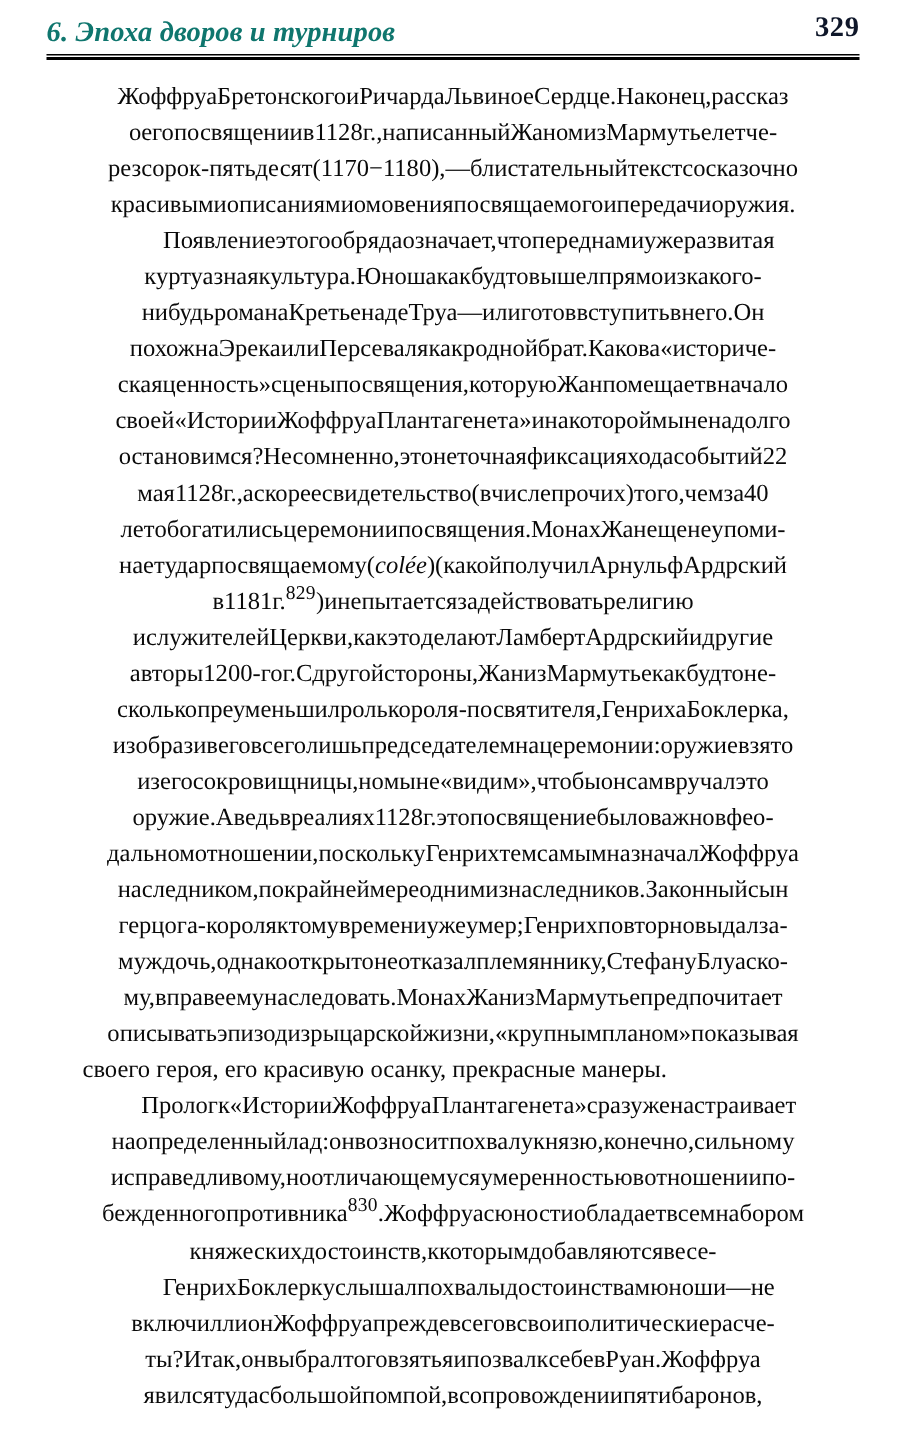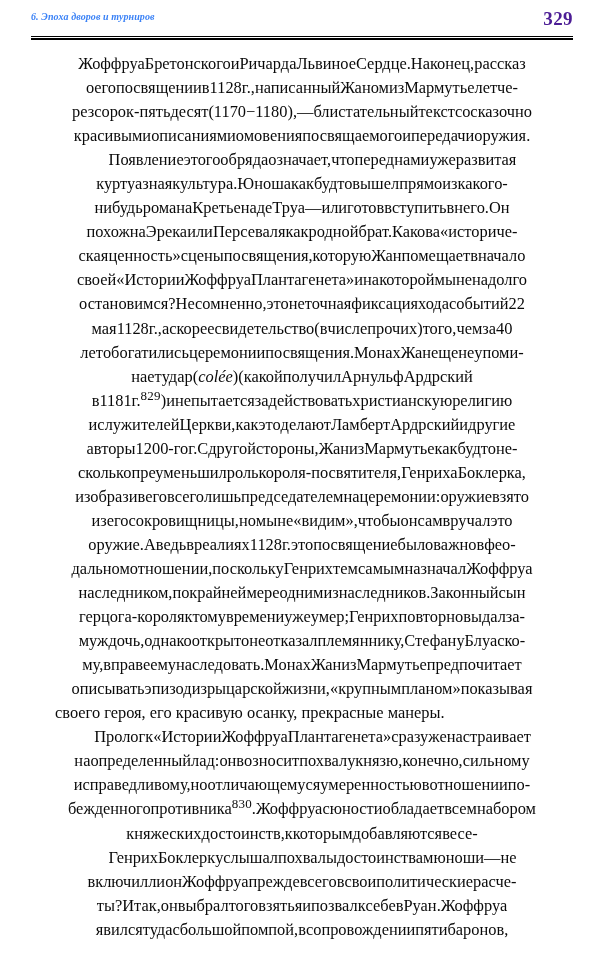--- a/index.html
+++ b/index.html
@@ -32,33 +32,33 @@
     right: 27px;
     top: 11px;
     height: 26px;
   }
   .running-head-title {
     position: absolute;
     left: 0;
     top: 0;
     font-style: italic;
     font-weight: 700;
-    font-size: 10px;
+    font-size: 19px;
     letter-spacing: 0.1px;
     white-space: nowrap;
-    color: #3b82f6;
+    color: #0f766e;
   }
   .running-head-folio {
     position: absolute;
     right: 0;
     top: -3px;
     font-weight: 700;
     font-size: 19px;
     letter-spacing: 0.4px;
-    color: #4c1d95;
+    color: #0f172a;
   }
   .head-rule {
     position: absolute;
     left: 31px;
     right: 27px;
     top: 36px;
     height: 4px;
   }
   .head-rule .rule-thin {
     position: absolute;
@@ -271,35 +271,35 @@
         <span>посвящения.</span>
         <span>Монах</span>
         <span>Жан</span>
         <span>еще</span>
         <span>не</span>
         <span>упоми-</span>
       </div>
       <div class="line just">
         <span>нает</span>
         <span>удар</span>
+        <span>посвящаемому</span>
         <span>(<i class="lat">colée</i>)</span>
         <span>(какой</span>
         <span>получил</span>
         <span>Арнульф</span>
         <span>Ардрский</span>
       </div>
       <div class="line just">
         <span>в</span>
         <span>1181</span>
         <span>г.<sup class="fn">829</sup>)</span>
         <span>и</span>
         <span>не</span>
         <span>пытается</span>
         <span>задействовать</span>
-        <span>христианскую</span>
         <span>религию</span>
       </div>
       <div class="line just">
         <span>и</span>
         <span>служителей</span>
         <span>Церкви,</span>
         <span>как</span>
         <span>это</span>
         <span>делают</span>
         <span>Ламберт</span>

